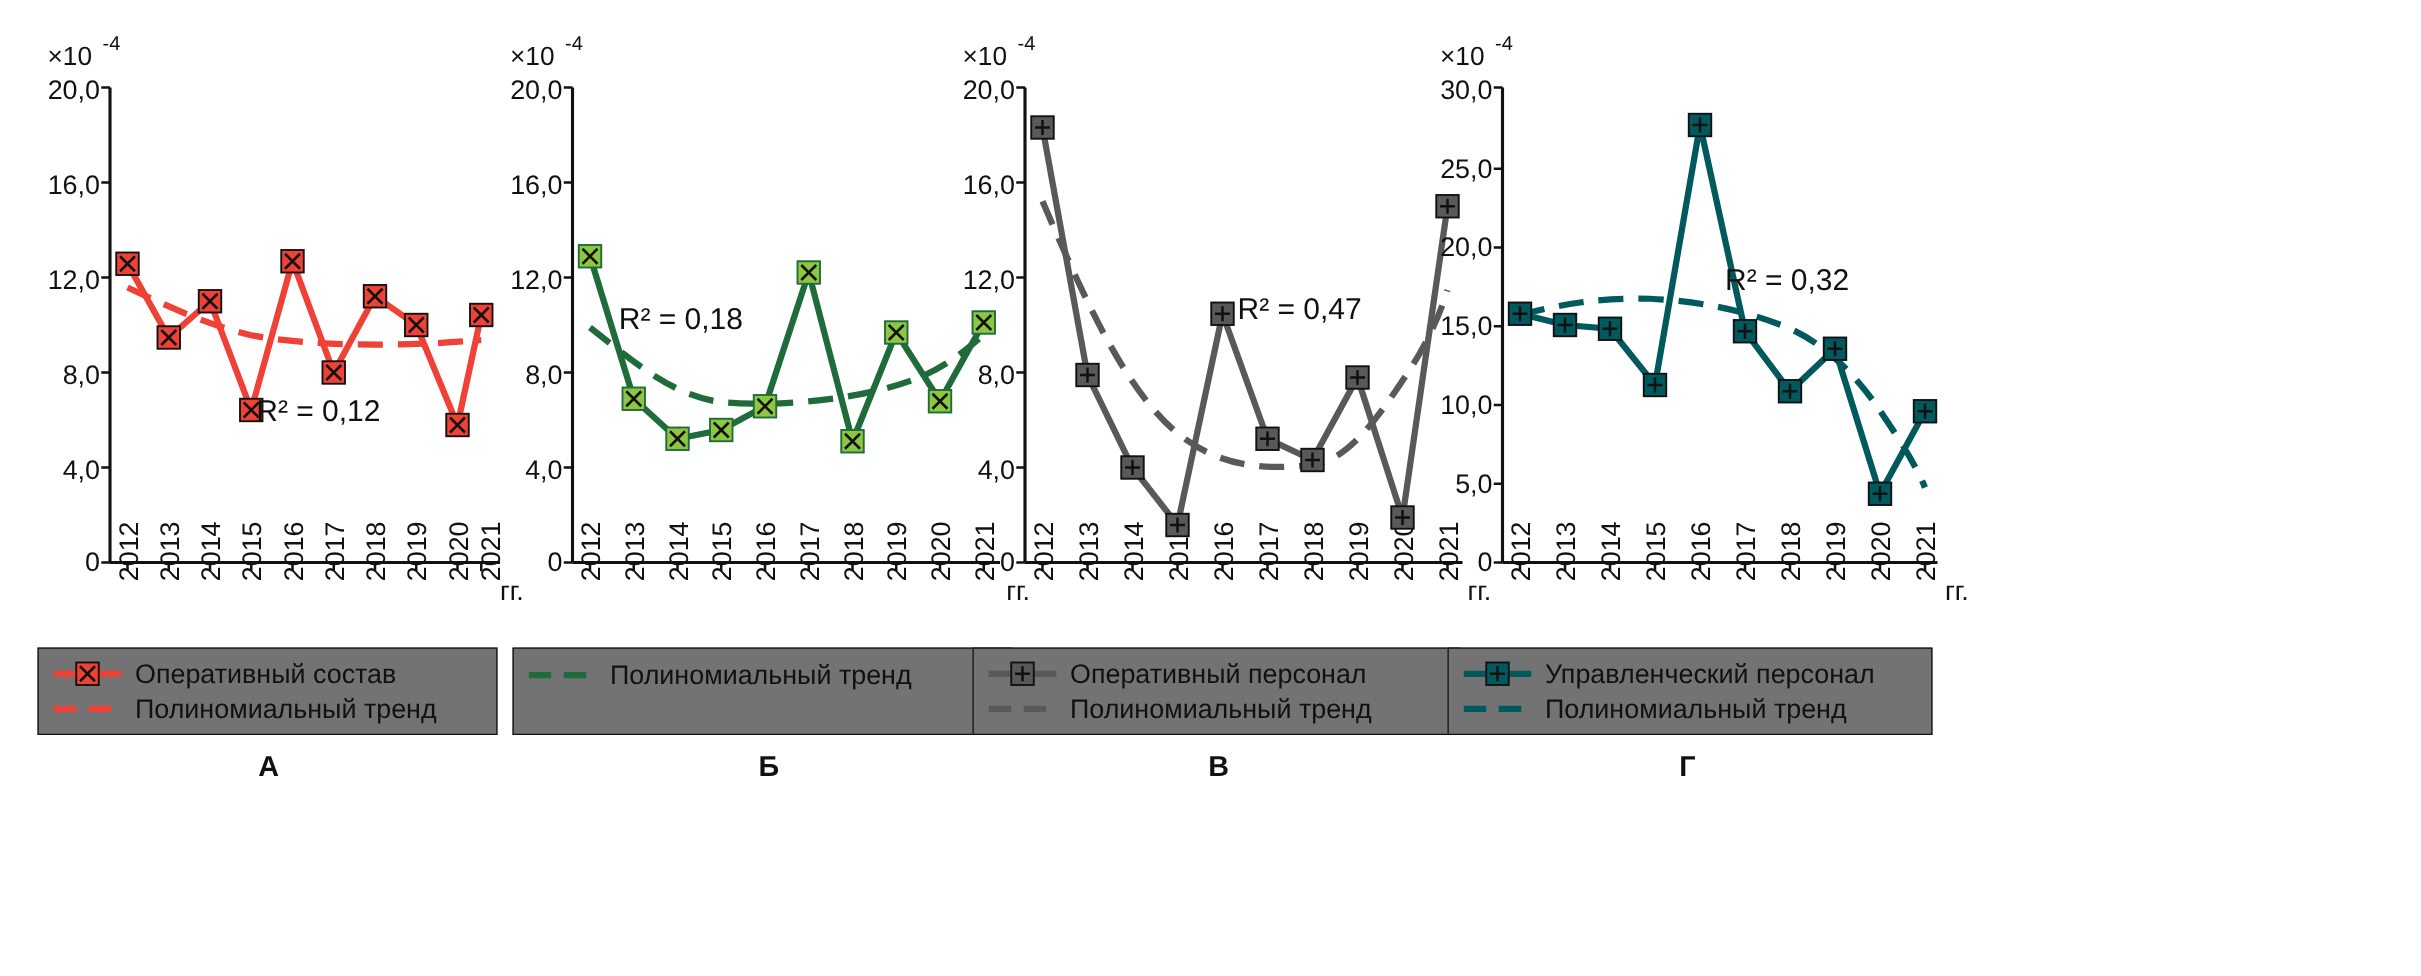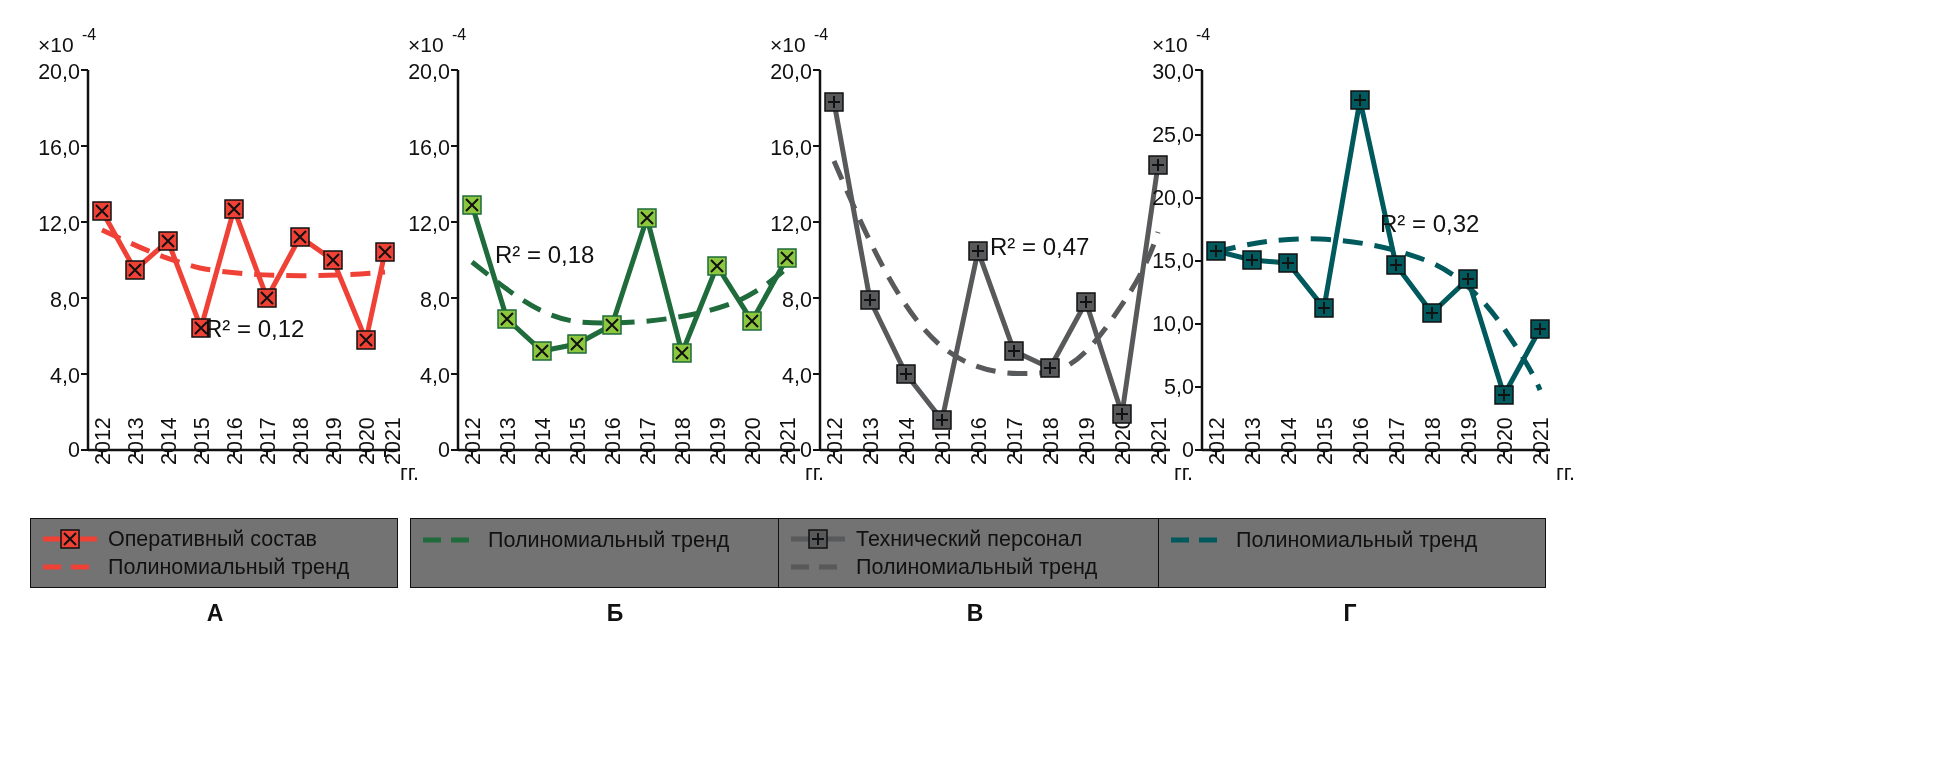--- a/index.html
+++ b/index.html
@@ -294,21 +294,21 @@
       <text x="230" y="255" font-size="24" fill="#111">R² = 0,47</text>
     </svg>
 
     <div class="legend-box" style="left:18px;top:518px;width:390px;height:70px;">
       <div class="legend-row">
         <svg width="58" height="22">
           <line x1="2" y1="11" x2="56" y2="11" stroke="#58595b" stroke-width="5"></line>
           <rect x="20" y="2" width="18" height="18" fill="#58595b" stroke="#111" stroke-width="1.5"></rect>
           <path d="M29,5 v12 M23,11 h12" stroke="#111" stroke-width="2"></path>
         </svg>
-        <span class="legend-label">Технический персонал</span>
+        <span class="legend-label">Оперативный персонал</span>
       </div>
       <div class="legend-row">
         <svg width="58" height="22">
           <line x1="2" y1="11" x2="56" y2="11" stroke="#58595b" stroke-width="5" stroke-dasharray="18,10"></line>
         </svg>
         <span class="legend-label">Полиномиальный тренд</span>
       </div>
     </div>
     <div class="panel-letter" style="left:0;top:600px;width:430px;">В</div>
   </div>
@@ -393,20 +393,28 @@
           <path d="M374,389 v12 M368,395 h12"></path>
             <path d="M410,323 v12 M404,329 h12"></path>
         </g>
       </g>
       <text x="250" y="232" font-size="24" fill="#111">R² = 0,32</text>
     </svg>
 
     <div class="legend-box" style="left:28px;top:518px;width:388px;height:70px;">
       <div class="legend-row">
         <svg width="58" height="22">
+          <line x1="2" y1="11" x2="56" y2="11" stroke="#00595c" stroke-width="5"></line>
+          <rect x="20" y="2" width="18" height="18" fill="#00595c" stroke="#111" stroke-width="1.5"></rect>
+          <path d="M29,5 v12 M23,11 h12" stroke="#111" stroke-width="2"></path>
+        </svg>
+        <span class="legend-label">Управленческий персонал</span>
+      </div>
+      <div class="legend-row">
+        <svg width="58" height="22">
           <line x1="2" y1="11" x2="56" y2="11" stroke="#00595c" stroke-width="5" stroke-dasharray="18,10"></line>
         </svg>
         <span class="legend-label">Полиномиальный тренд</span>
       </div>
     </div>
     <div class="panel-letter" style="left:0;top:600px;width:440px;">Г</div>
   </div>
 
 </div>
 

